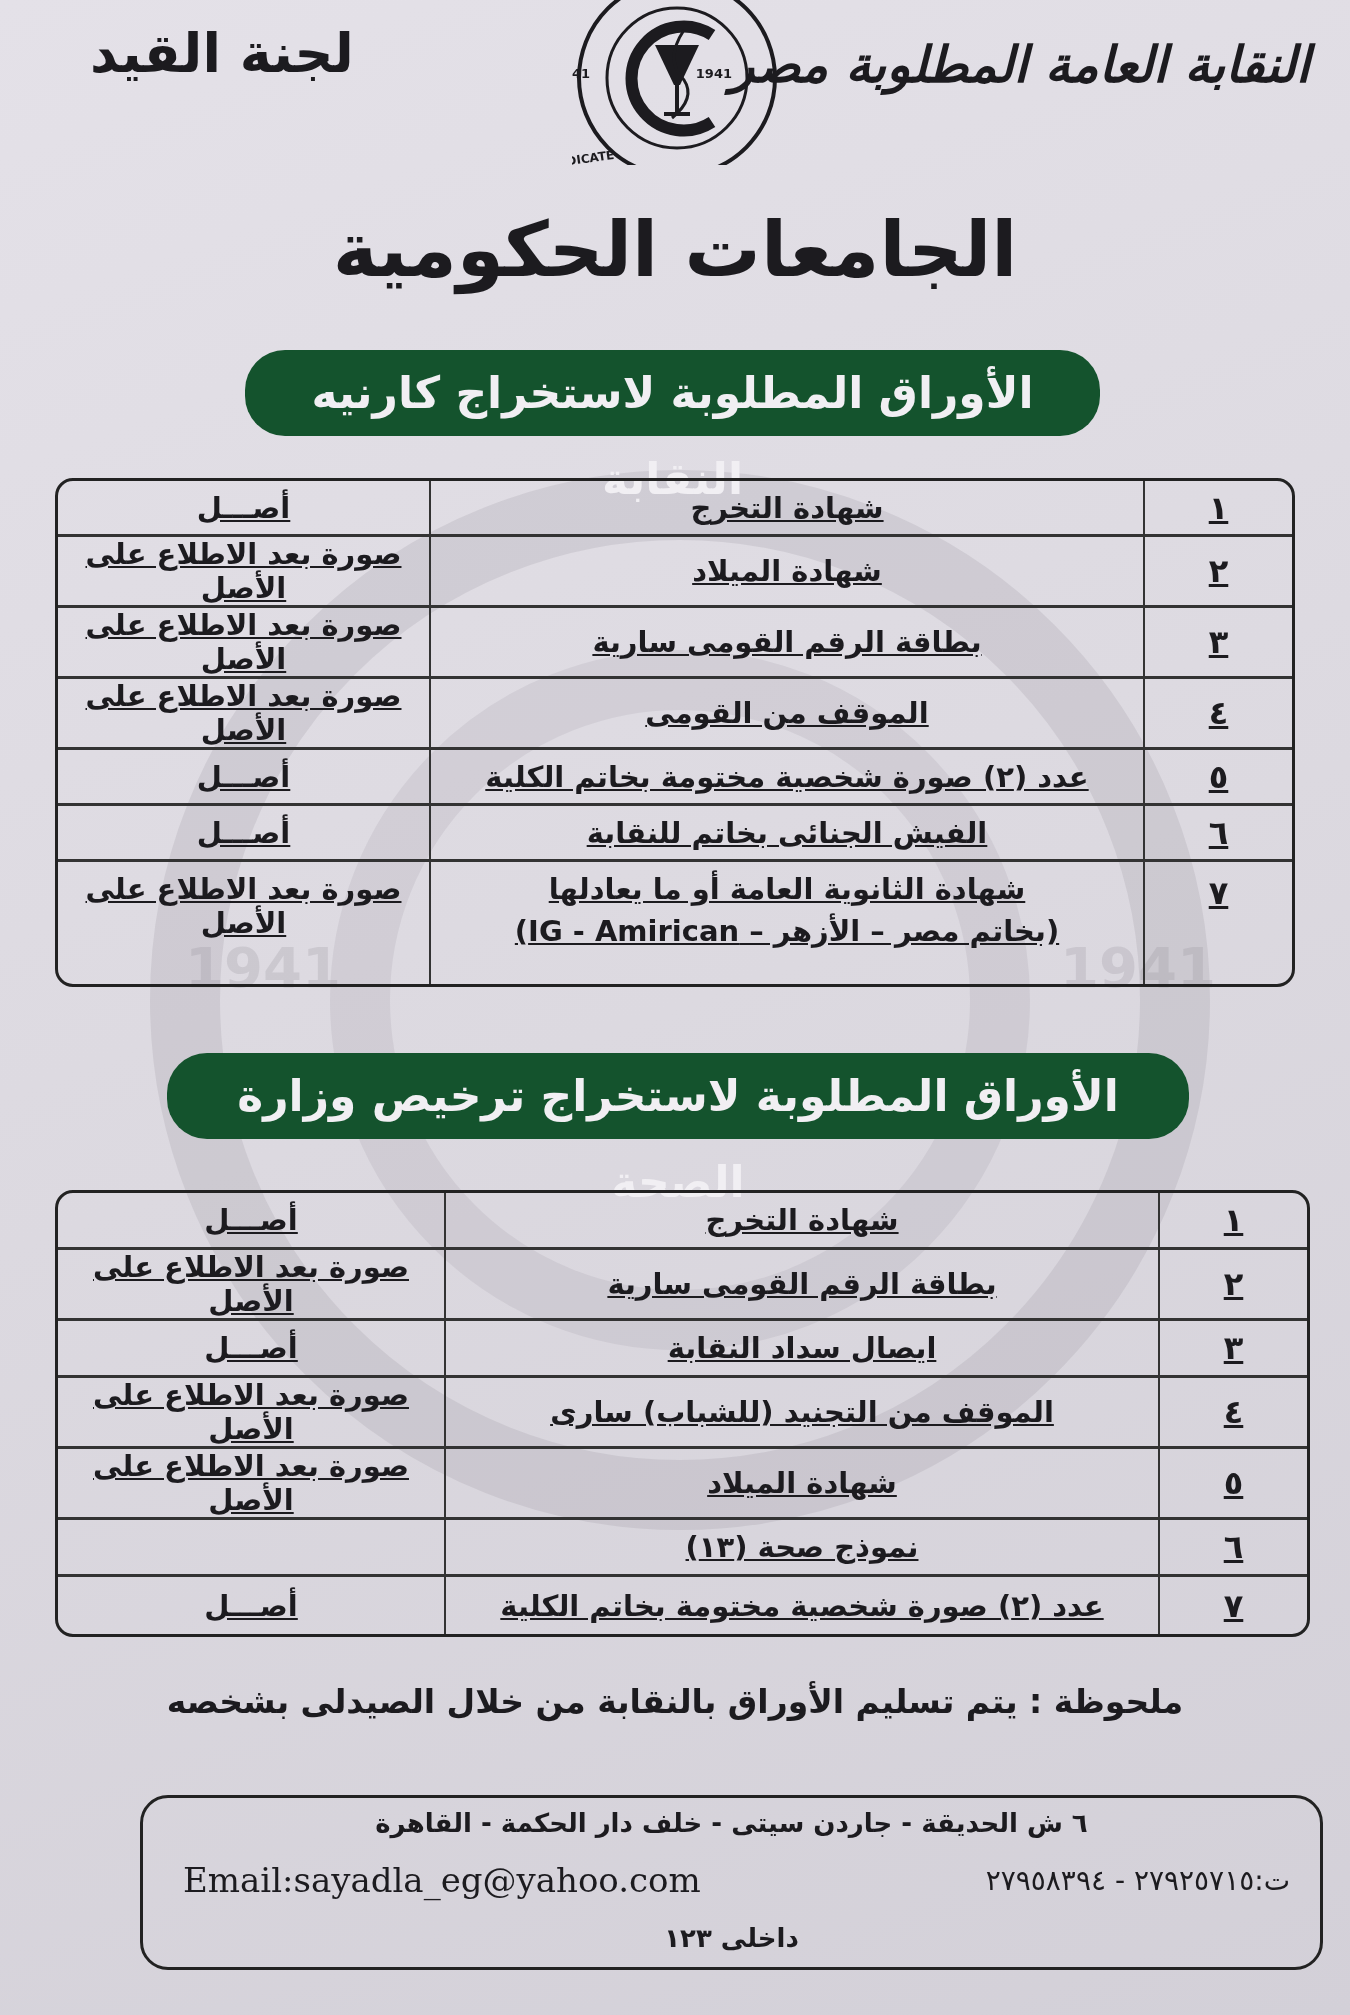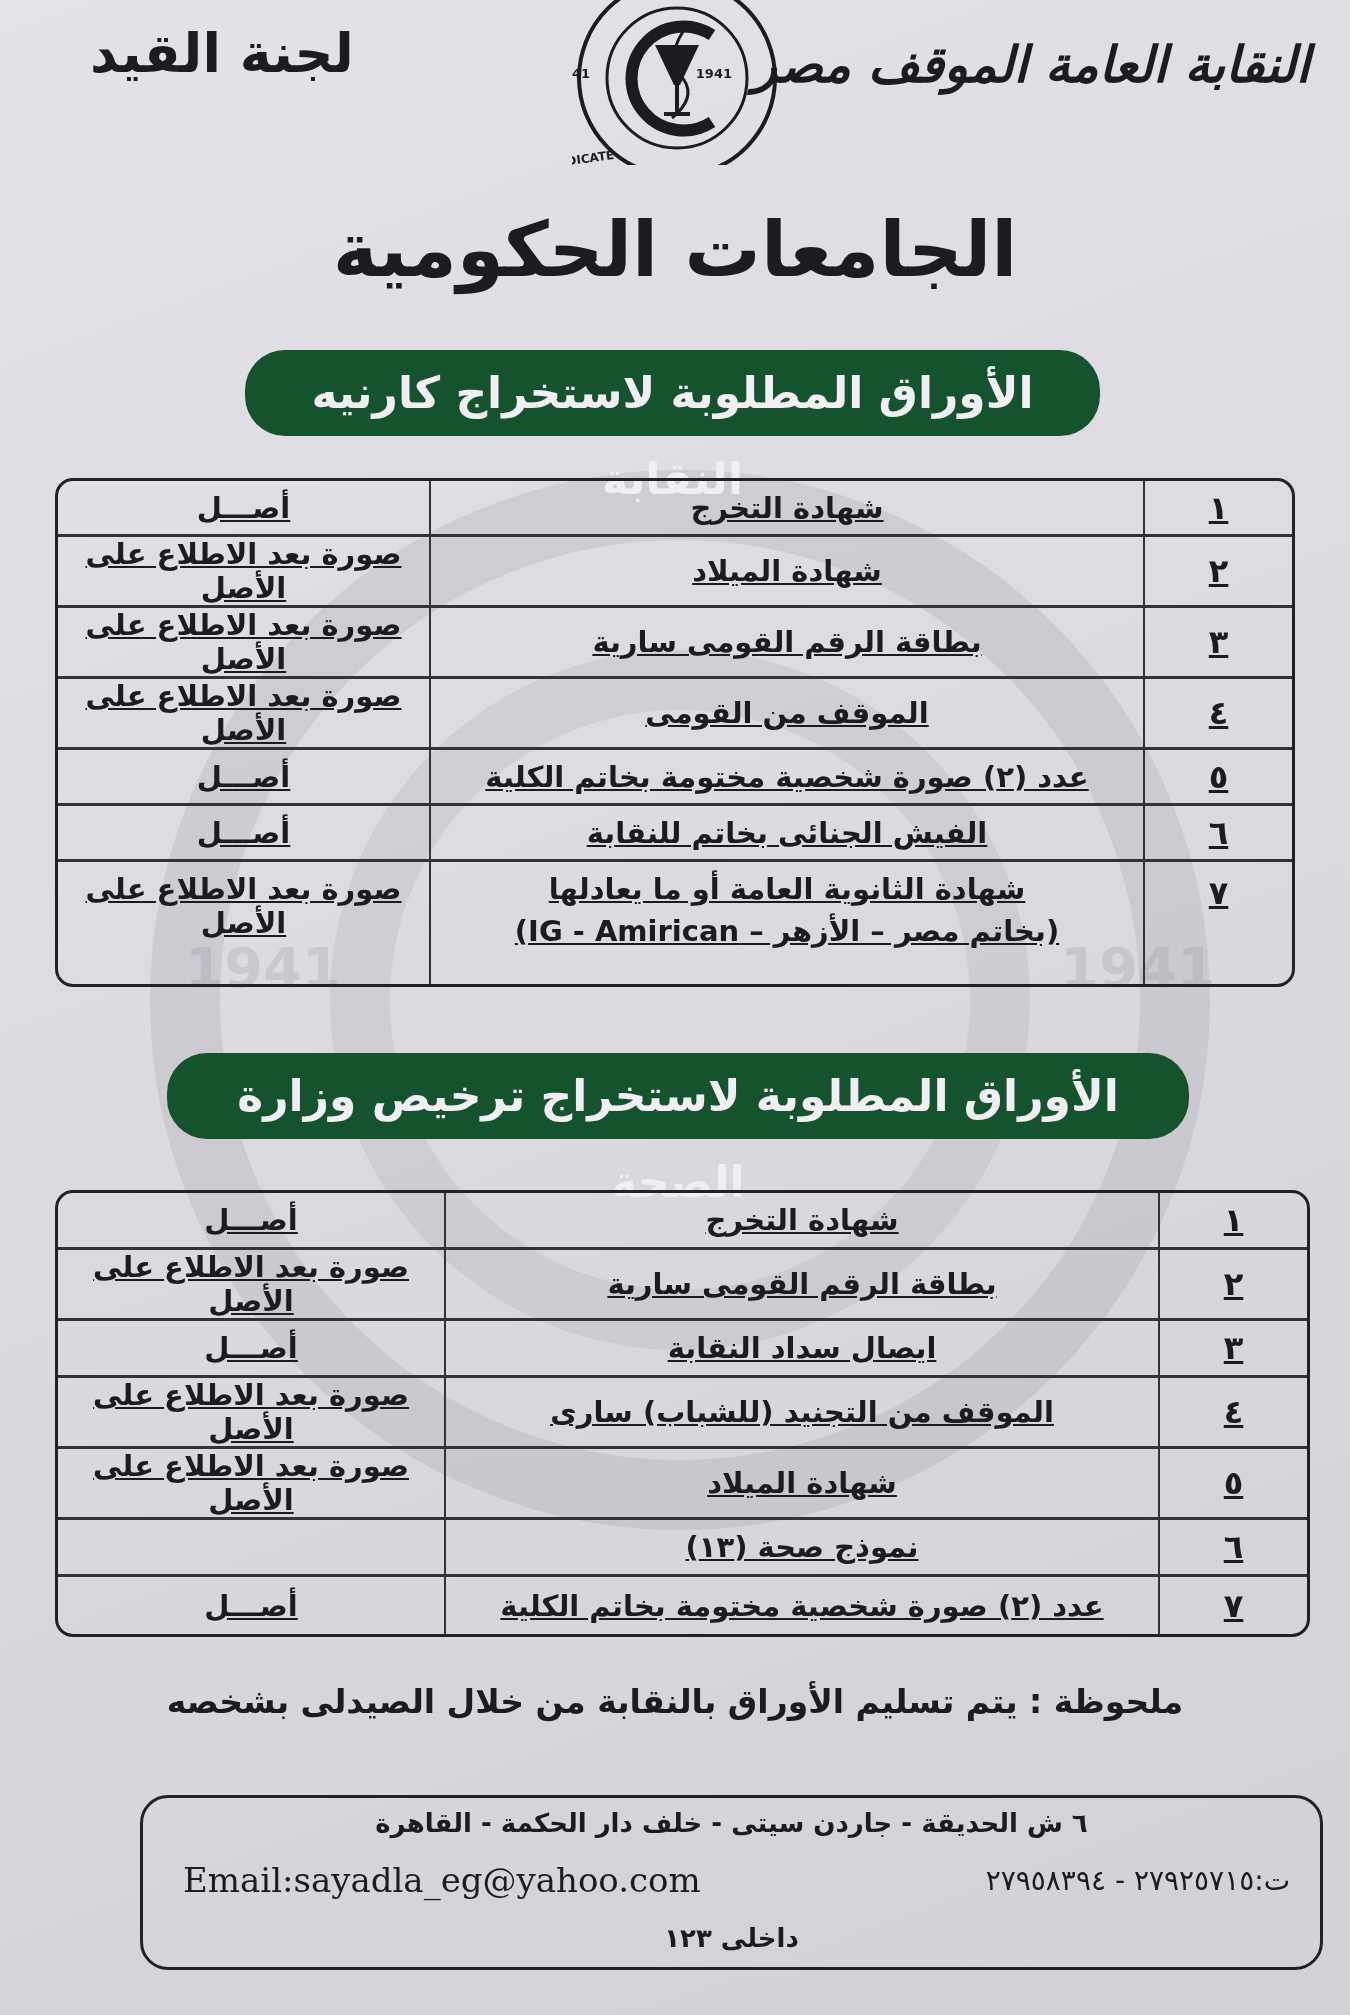--- a/index.html
+++ b/index.html
@@ -77,21 +77,21 @@
     <path d="M83 45 L127 45 L108 85 L102 85 Z" fill="#1c1b1f"></path>
     <rect x="103" y="85" width="4" height="28" fill="#1c1b1f"></rect>
     <rect x="92" y="112" width="26" height="4" fill="#1c1b1f"></rect>
     <path d="M112 30 Q92 60 112 80 Q124 98 100 118" fill="none" stroke="#1c1b1f" stroke-width="3"></path>
     <text x="18" y="78" font-size="13" font-weight="bold" fill="#1c1b1f" font-family="DejaVu Sans, sans-serif">1941</text>
     <text x="160" y="78" font-size="13" font-weight="bold" fill="#1c1b1f" font-family="DejaVu Sans, sans-serif">1941</text>
     <text x="42" y="150" font-size="12" font-weight="bold" fill="#1c1b1f" font-family="DejaVu Sans, sans-serif" transform="rotate(-8 105 150)">EGYPTIAN PHARMACIST SYNDICATE</text>
   </svg>
 </div>
 
-<div class="header-right">النقابة العامة الموقف مصر</div>
+<div class="header-right">النقابة العامة المطلوبة مصر</div>
 
 <div class="main-title">الجامعات الحكومية</div>
 
 <div class="banner banner1">الأوراق المطلوبة لاستخراج كارنيه النقابة</div>
 
 <table class="req t1">
   <tbody>
       <tr>
     <td class="num">١</td>
     <td class="item">شهادة التخرج</td>

